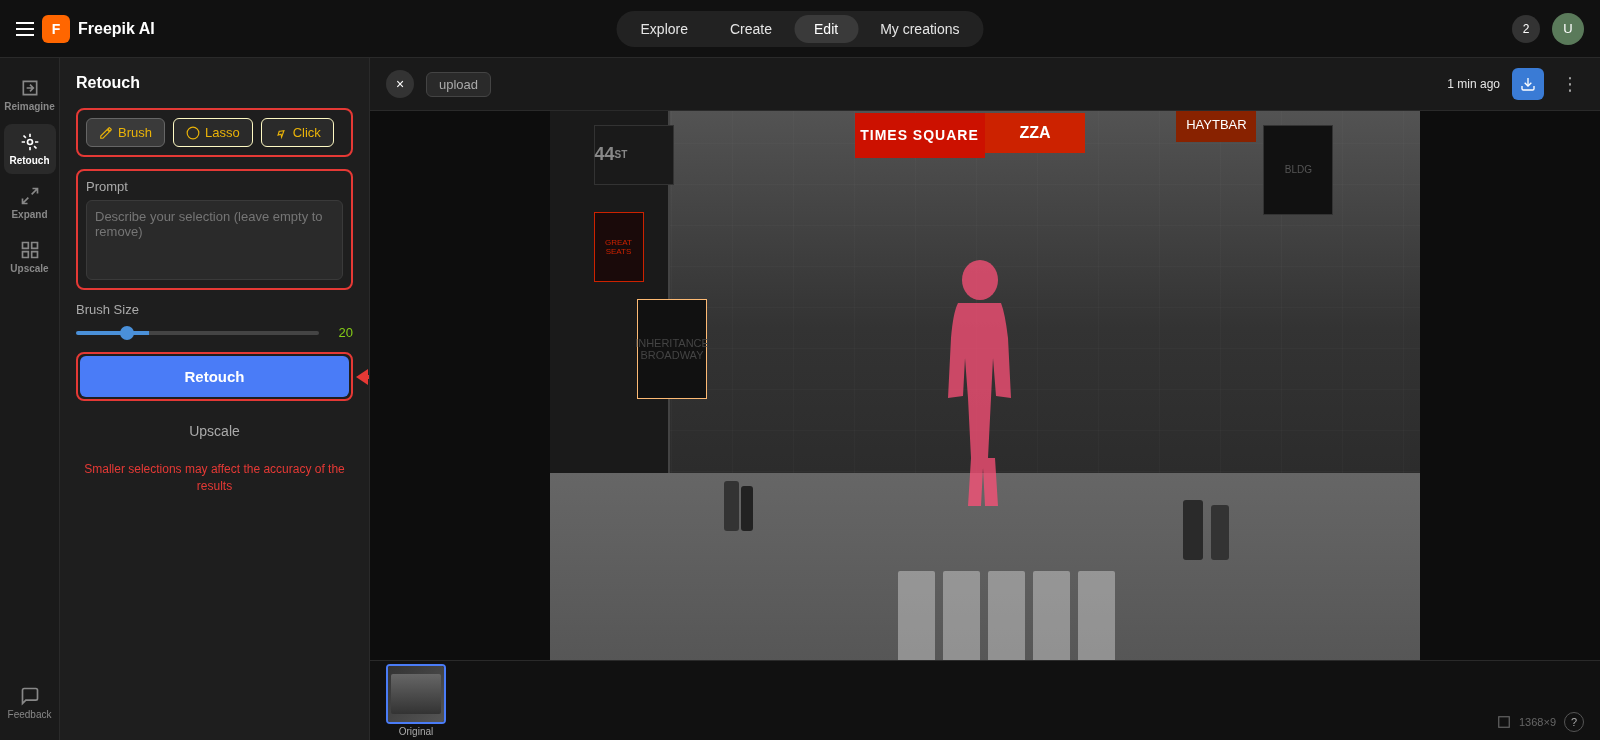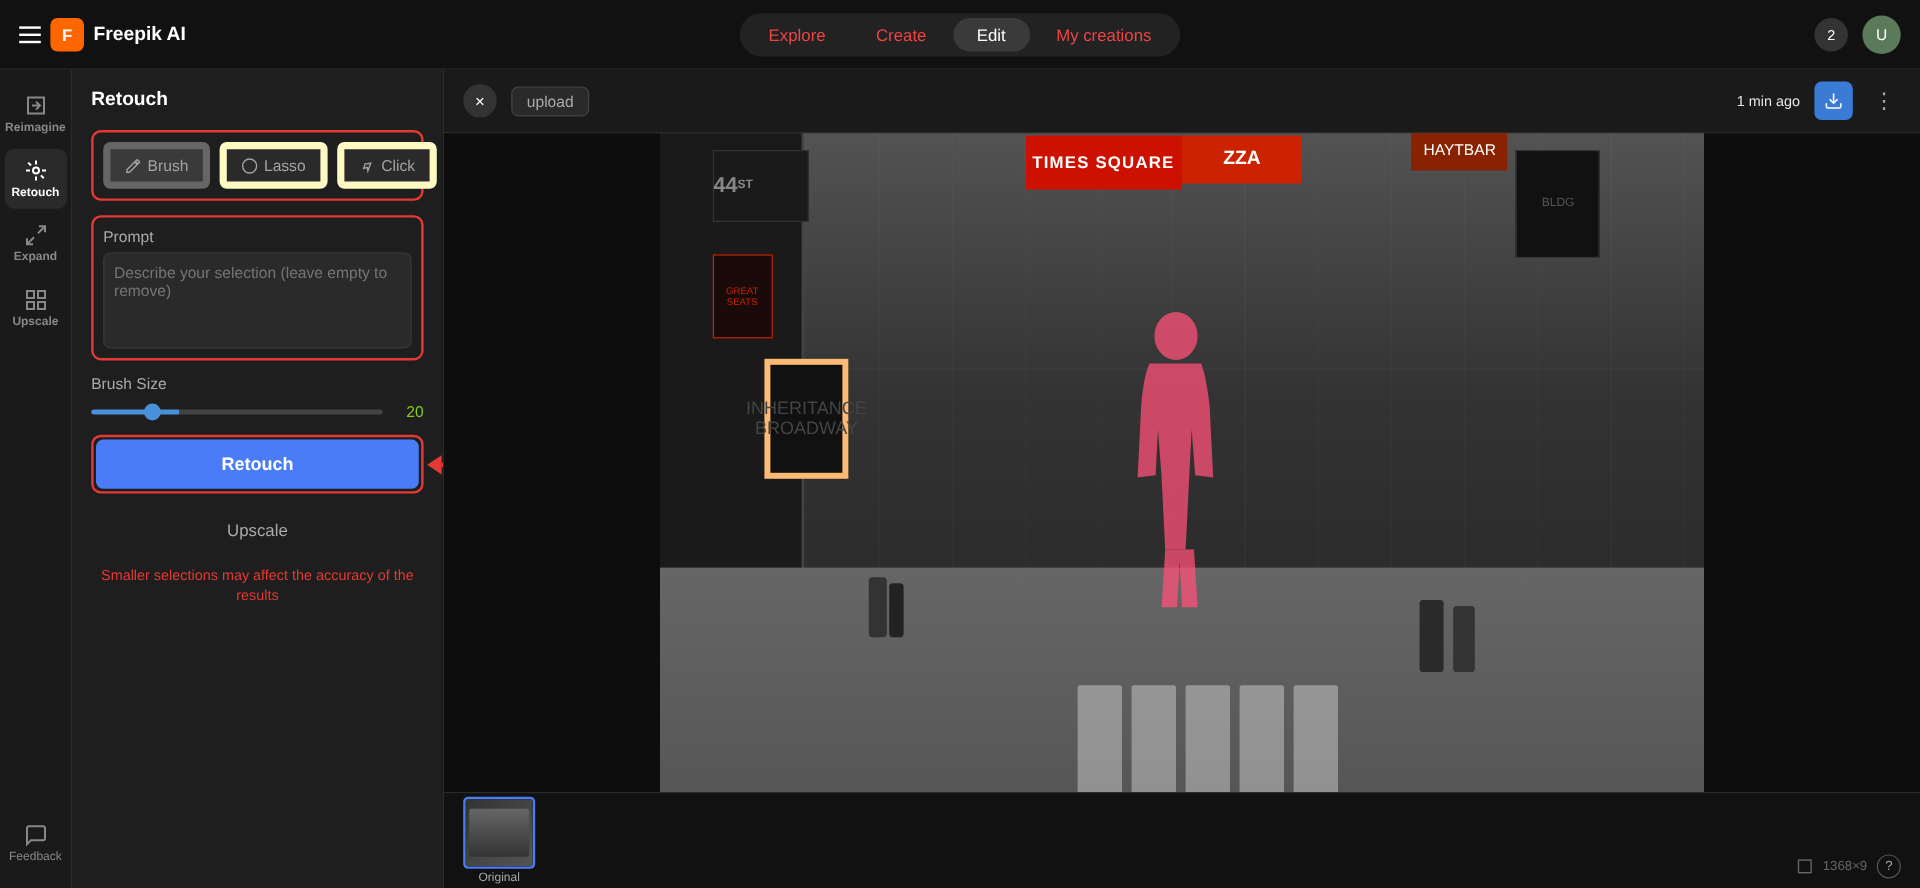--- a/index.html
+++ b/index.html
@@ -52,21 +52,21 @@
       display: flex;
       background: #222;
       border-radius: 20px;
       padding: 4px;
       gap: 2px;
     }
     .nav-tab {
       padding: 6px 20px;
       border-radius: 16px;
       font-size: 14px;
-      color: #ef4444;
+      color: #e5e5e5;
       cursor: pointer;
       border: none;
       background: transparent;
     }
     .nav-tab.active {
       background: #3a3a3a;
       color: #fff;
     }
     .nav-right {
       margin-left: auto;
@@ -162,23 +162,23 @@
       border-radius: 8px;
       padding: 8px;
       background: #1e1e1e;
     }
     .tool-btn {
       display: flex;
       align-items: center;
       gap: 5px;
       padding: 6px 12px;
       border-radius: 6px;
-      border: 6px solid #fef9c3;
+      border: 1px solid #fef9c3;
       background: #2a2a2a;
-      color: #a3a3a3;
+      color: #eab308;
       font-size: 13px;
       cursor: pointer;
     }
     .tool-btn.active {
       background: #3a3a3a;
       border-color: #666;
     }
     .prompt-section {
       display: flex;
       flex-direction: column;
@@ -602,21 +602,21 @@
           <path d="M25 45 Q20 55 18 80 L15 140 L30 138 L32 100 L35 140 L38 200 L55 200 L58 140 L60 100 L63 138 L78 140 L75 80 Q72 55 68 45 Z"></path>
 
           <path d="M38 200 L35 248 L48 248 L50 210 L52 248 L65 248 L62 200 Z"></path>
         </svg>
 
         <div style="position:absolute;bottom:25%;left:20%;width:15px;height:50px;background:#333;border-radius:3px;"></div>
         <div style="position:absolute;bottom:25%;left:22%;width:12px;height:45px;background:#222;border-radius:3px;"></div>
         <div style="position:absolute;bottom:20%;right:25%;width:20px;height:60px;background:#2a2a2a;border-radius:3px;"></div>
         <div style="position:absolute;bottom:20%;right:22%;width:18px;height:55px;background:#333;border-radius:3px;"></div>
 
-        <div style="position:absolute;left:10%;top:35%;width:70px;height:100px;background:#111;border:5px solid #fdba74;display:flex;align-items:center;justify-content:center;color:#444;font-size:15px;text-align:center;padding:4px;">INHERITANCE<br>BROADWAY</div>
+        <div style="position:absolute;left:10%;top:35%;width:70px;height:100px;background:#111;border:1px solid #fdba74;display:flex;align-items:center;justify-content:center;color:#444;font-size:11px;text-align:center;padding:4px;">INHERITANCE<br>BROADWAY</div>
         <div style="position:absolute;left:5%;top:20%;width:50px;height:70px;background:#1a0a0a;border:1px solid #cc2200;display:flex;align-items:center;justify-content:center;color:#cc2200;font-size:8px;text-align:center;padding:2px;">GREAT SEATS</div>
       </div>
     </div>
 
     <div class="filmstrip">
       <div style="display:flex;flex-direction:column;align-items:center;">
         <div class="filmstrip-thumb">
           <div style="width:100%;height:100%;background:linear-gradient(135deg,#333 0%,#555 100%);display:flex;align-items:center;justify-content:center;">
             <div style="width:50px;height:40px;background:linear-gradient(180deg,#666 0%,#333 100%);border-radius:2px;"></div>
           </div>

